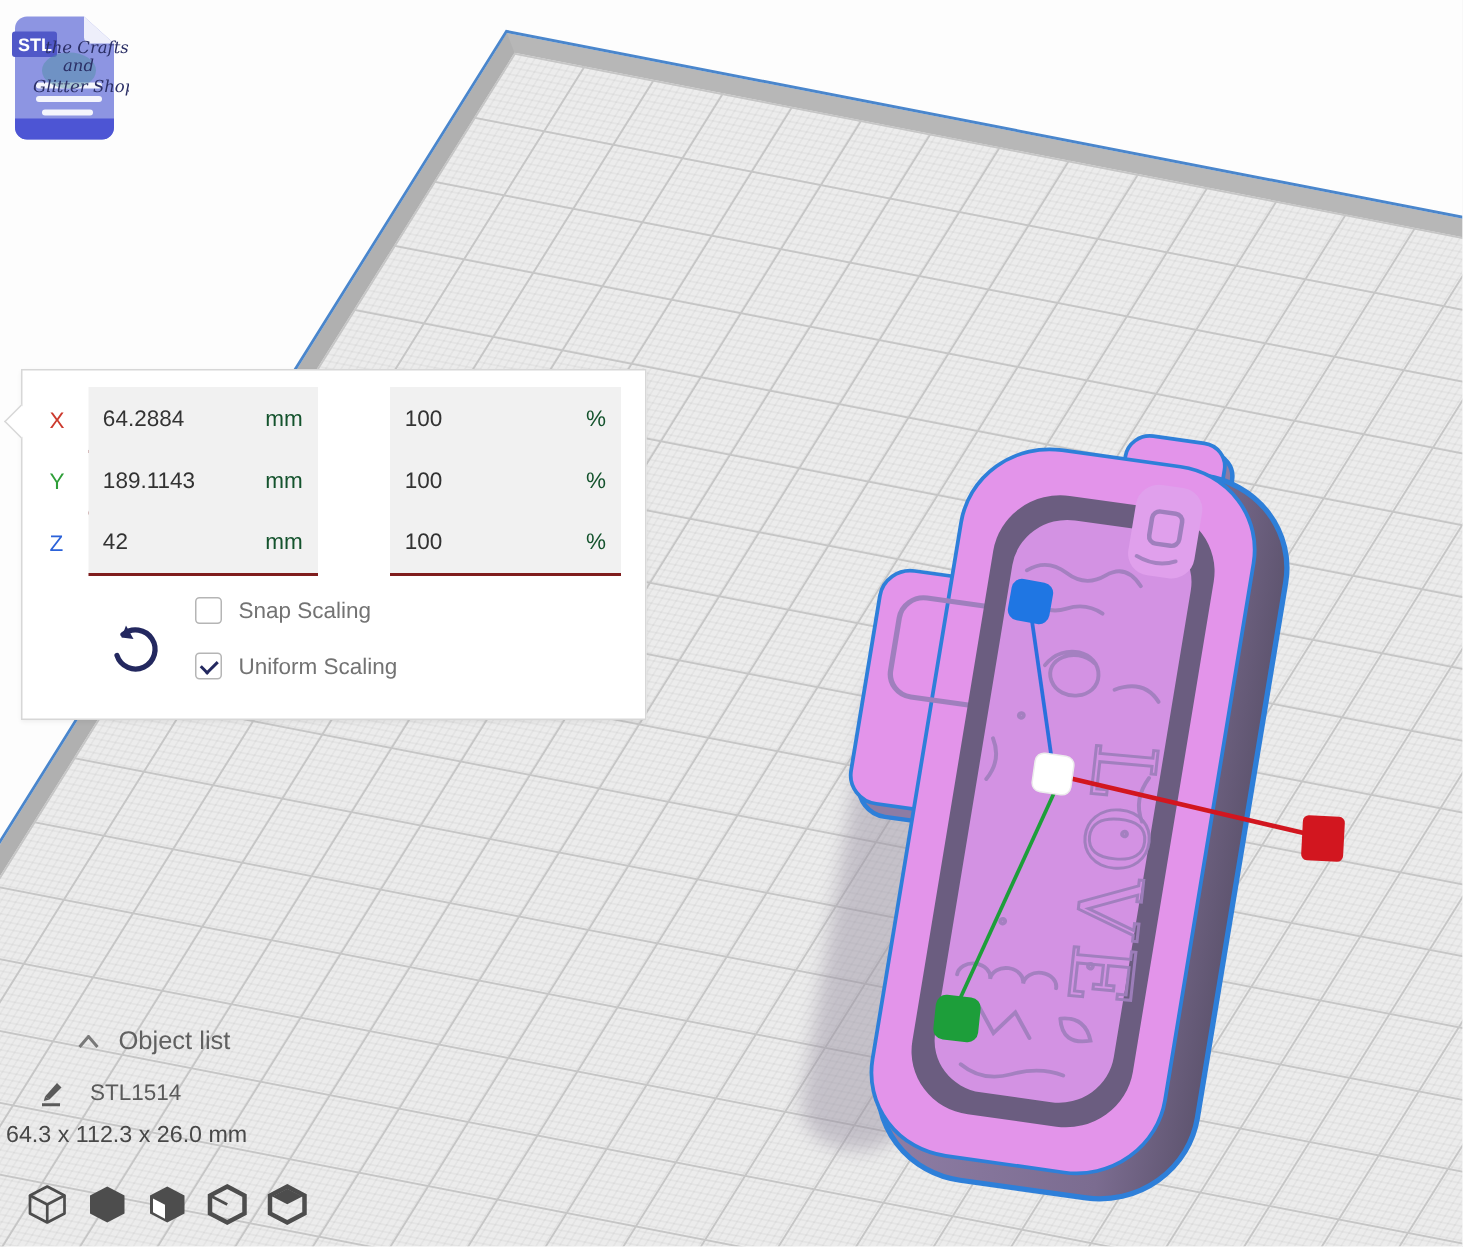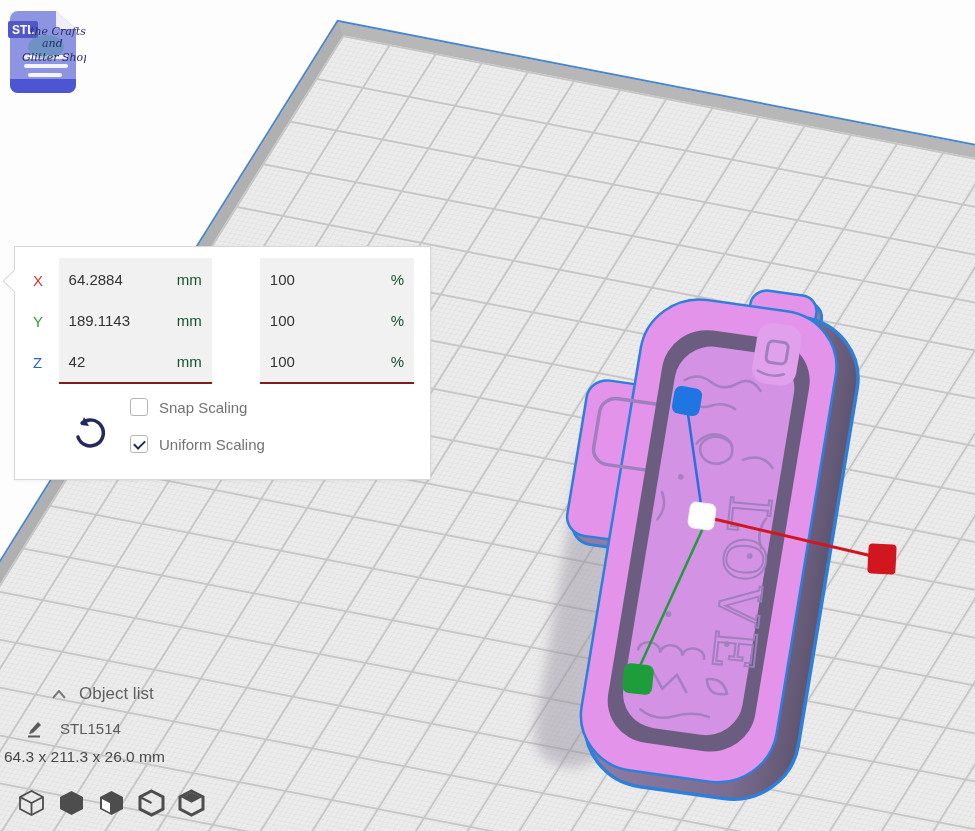--- a/index.html
+++ b/index.html
@@ -248,21 +248,21 @@
 
 <div class="objlist-item">
   <svg width="19" height="19" viewBox="0 0 19 19">
     <path d="M4,12 L12,3 L15,6 L7,14 Z" fill="#5a5a5a"></path>
     <path d="M4,12 L3.2,15 L7,14 Z" fill="#5a5a5a"></path>
     <line x1="2" y1="17.5" x2="14" y2="17.5" stroke="#5a5a5a" stroke-width="2"></line>
   </svg>
   <span class="txt">STL1514</span>
 </div>
 
-<div class="objlist-dims">64.3 x 211.3 x 26.0 mm</div>
+<div class="objlist-dims">64.3 x 112.3 x 26.0 mm</div>
 
 <div class="cube-bar">
   <svg class="cube" viewBox="0 0 29 28">
     <g fill="none" stroke="#4d4d4d" stroke-width="1.8" stroke-linejoin="round">
       <polygon points="14.5,2 26,8 14.5,14 3,8"></polygon>
       <polyline points="3,8 3,20 14.5,26 26,20 26,8"></polyline>
       <line x1="14.5" y1="14" x2="14.5" y2="26"></line>
     </g>
   </svg>
   <svg class="cube" viewBox="0 0 29 28">

